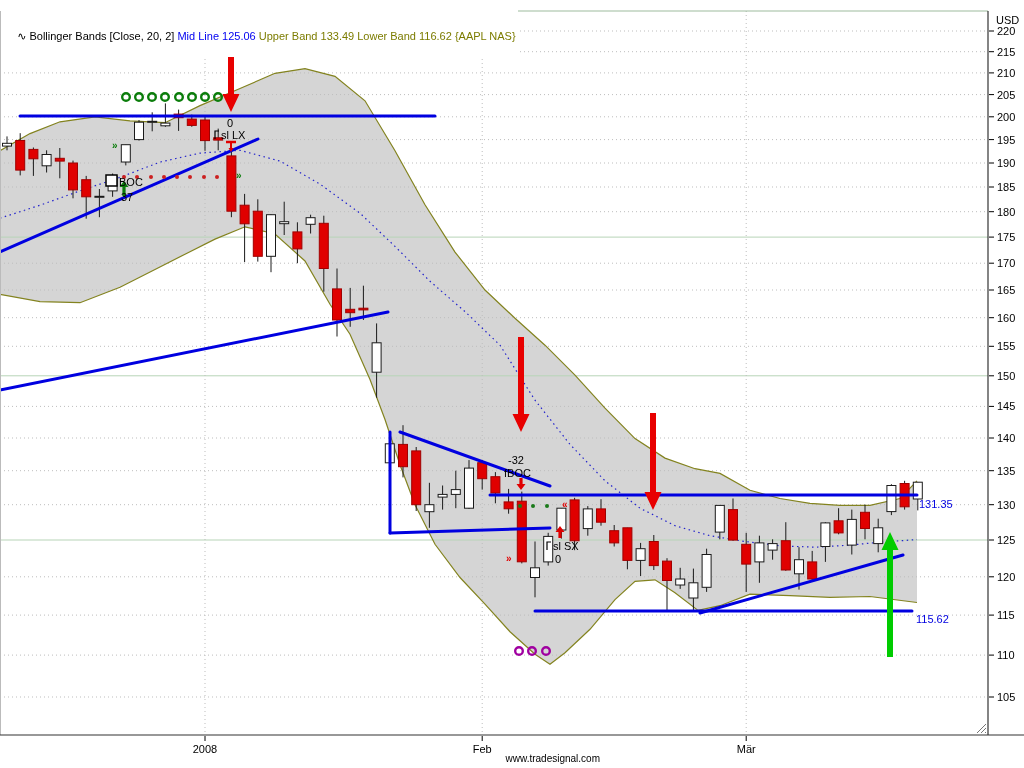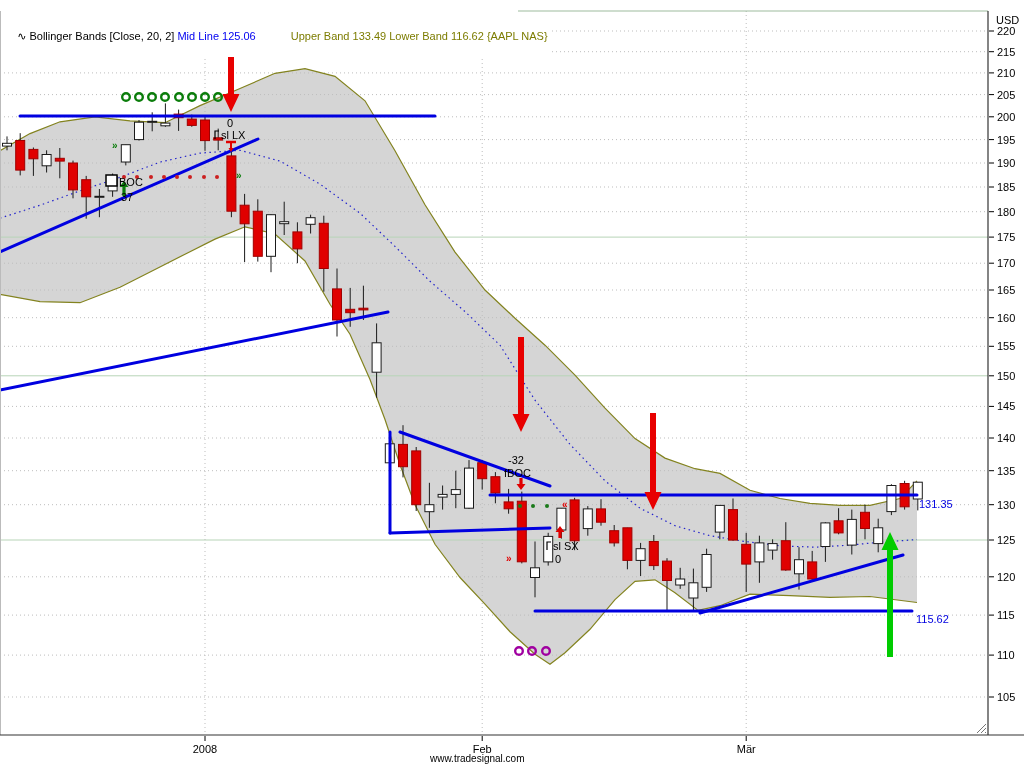--- a/index.html
+++ b/index.html
@@ -5,24 +5,24 @@
   html,body{margin:0;padding:0;background:#fff;width:1024px;height:768px;overflow:hidden;
     font-family:"Liberation Sans",sans-serif;}
   #app{position:relative;width:1024px;height:768px;}
   svg{position:absolute;left:0;top:0;}
   .hdr{position:absolute;left:2px;white-space:pre;font-size:11px;color:#000;background:#fff;
     padding:1px 3px;z-index:5;line-height:13px;}
   .l1{top:1px;}
   .l2{top:16px;}
   .green{color:#008a00;}
   .blue{color:#0000f0;text-align:center;}
-  .olive{color:#7c7c00;padding-left:32px;}
+  .olive{color:#7c7c00;}
   .icon{display:inline-block;margin-right:3px;color:#000;}
   .usd{position:absolute;left:996px;top:14px;font-size:11px;color:#000;z-index:5;}
-  .wm{position:absolute;left:430px;top:753px;width:170px;text-align:left;font-size:10px;color:#000;z-index:5;}
+  .wm{position:absolute;left:430px;top:753px;width:170px;text-align:right;font-size:10px;color:#000;z-index:5;}
 </style>
 </head>
 <body>
 
 <div id="app">
   <svg id="chart" width="1024" height="768" viewBox="0 0 1024 768">
       <rect x="0" y="0" width="1024" height="768" fill="#ffffff"></rect>
       <g>
         <polygon points="0,150.8 30,133.6 60,121.8 95,116.8 130,120.9 165,122.7 200,105.6 240,88.5 275,73.3 305,68.6 335,76.3 365,100.8 395,150.8 425,204.7 455,252.1 485,290.0 515,318.3 545,345.2 575,375.2 605,408.2 635,438.6 665,458.1 695,468.7 720,473.4 750,490.3 780,498.5 810,503.3 840,505.4 870,505.4 900,498.5 917,480.8 917,602.5 870,596.5 830,597.3 790,595.7 750,594.2 720,605.7 698,610.4 675,592.7 655,579.8 635,581.3 615,599.6 590,629.3 565,652.7 550,664.2 535,654.3 510,631.7 485,604.2 460,577.5 435,544.3 415,504.7 400,464.7 385,419.5 370,379.5 350,334.2 330,304.3 305,261.0 275,234.0 245,226.8 215,239.1 185,254.2 155,269.5 120,287.3 80,302.7 40,301.6 0,294.4" fill="#d5d5d5"></polygon>
       </g>

